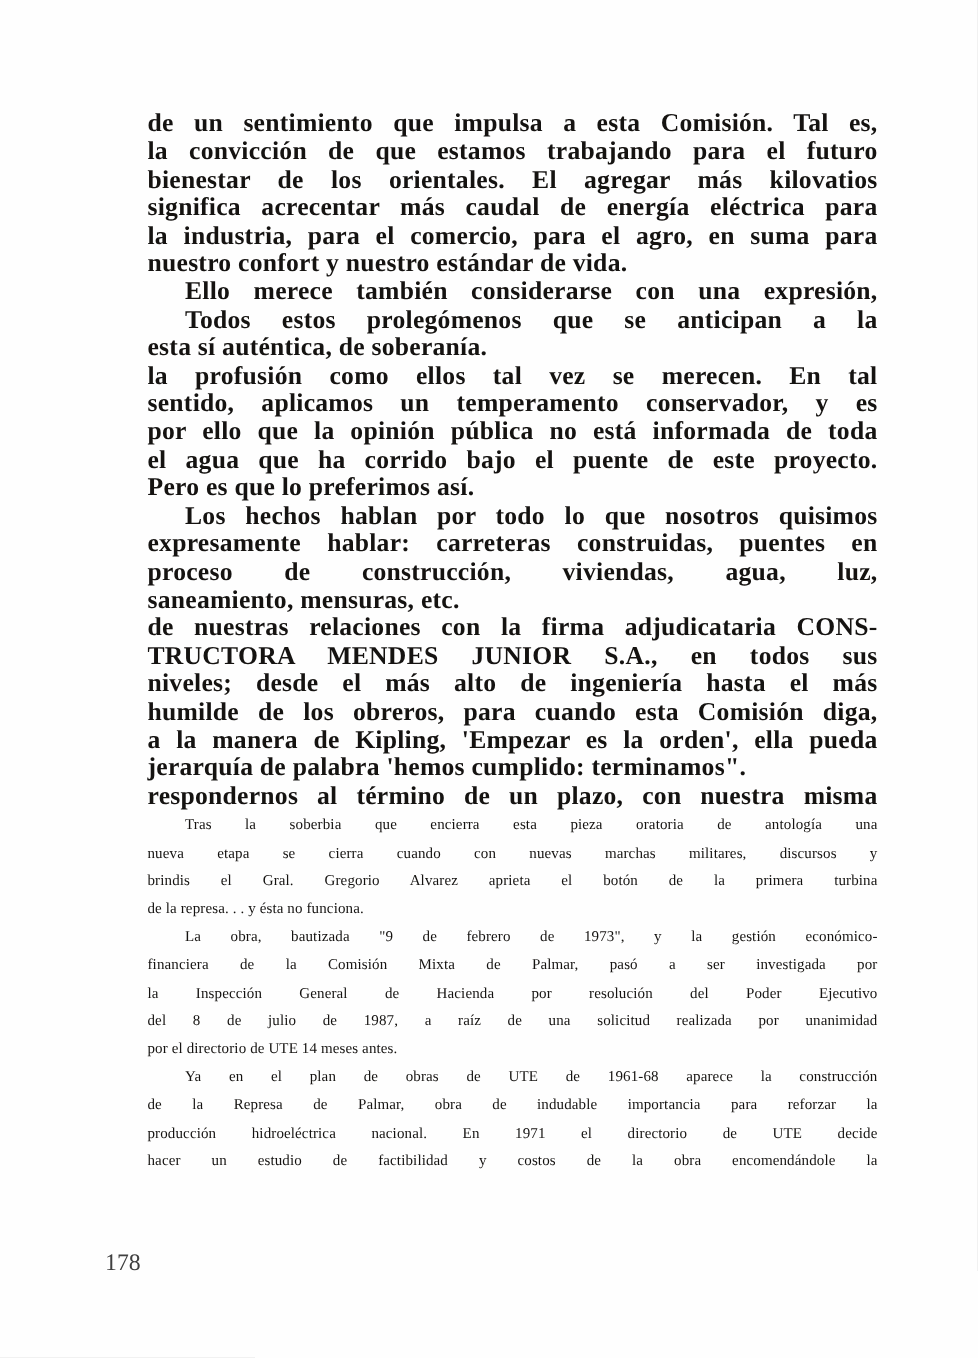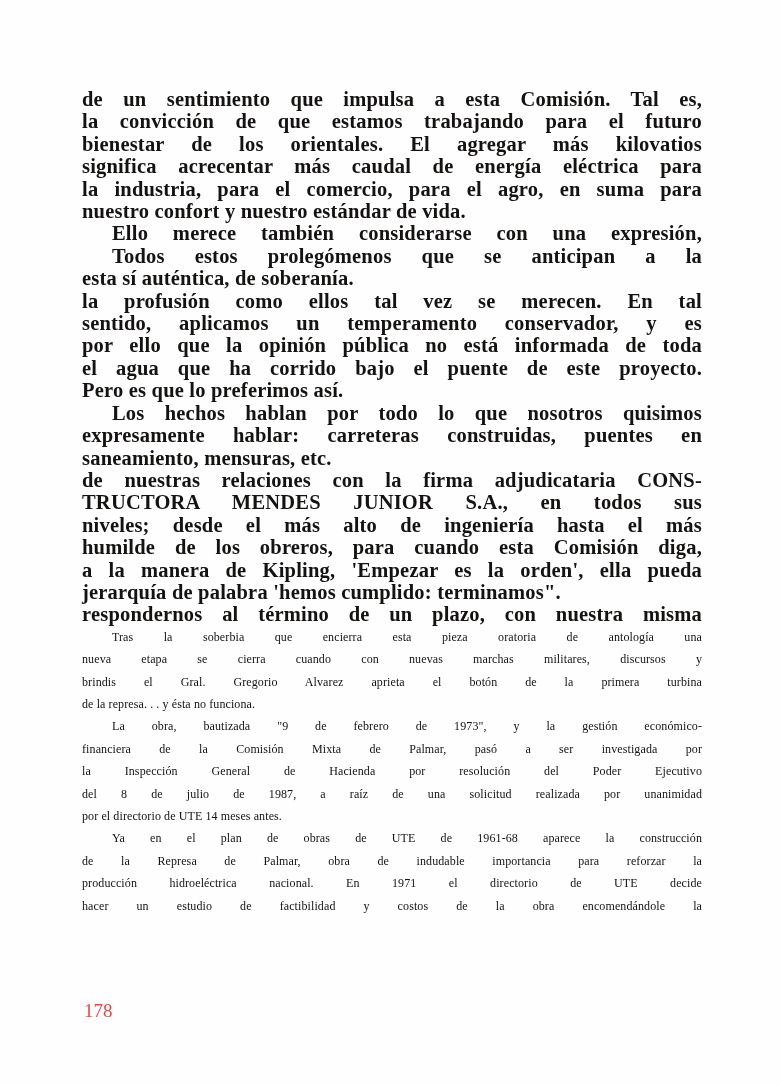--- a/index.html
+++ b/index.html
@@ -21,20 +21,21 @@
     left: 82px;
     top: 88px;
     width: 620px;
   }
   .line {
     line-height: 22.4px;
     text-align: justify;
     text-align-last: justify;
     -moz-text-align-last: justify;
     white-space: normal;
+    margin-left: 36px;
   }
   .line.bold {
     font-family: "Liberation Serif", "DejaVu Serif", serif;
     font-weight: 700;
     font-size: 20.5px;
     letter-spacing: 0.2px;
   }
   .line.regular {
     font-family: "Liberation Serif", "DejaVu Serif", serif;
     font-weight: 400;
@@ -48,21 +49,21 @@
   .line.indent {
     text-indent: 30px;
   }
   .page-number {
     position: absolute;
     left: 84px;
     top: 1000px;
     font-family: "Liberation Serif", "DejaVu Serif", serif;
     font-weight: 400;
     font-size: 19px;
-    color: #ef4444;
+    color: #404040;
   }
 </style>
 </head>
 <body>
 
 <div class="page">
   <div class="text-block" id="text-block">
       <div class="line bold">de un sentimiento que impulsa a esta Comisión. Tal es,</div>
       <div class="line bold">la convicción de que estamos trabajando para el futuro</div>
       <div class="line bold">bienestar de los orientales. El agregar más kilovatios</div>
@@ -72,20 +73,21 @@
       <div class="line bold indent">Ello merece también considerarse con una expresión,</div>
       <div class="line bold indent">Todos estos prolegómenos que se anticipan a la</div>
       <div class="line bold no-justify">esta sí auténtica, de soberanía.</div>
       <div class="line bold">la profusión como ellos tal vez se merecen. En tal</div>
       <div class="line bold">sentido, aplicamos un temperamento conservador, y es</div>
       <div class="line bold">por ello que la opinión pública no está informada de toda</div>
       <div class="line bold">el agua que ha corrido bajo el puente de este proyecto.</div>
       <div class="line bold no-justify">Pero es que lo preferimos así.</div>
       <div class="line bold indent">Los hechos hablan por todo lo que nosotros quisimos</div>
       <div class="line bold">expresamente hablar: carreteras construidas, puentes en</div>
+      <div class="line bold">proceso de construcción, viviendas, agua, luz,</div>
       <div class="line bold no-justify">saneamiento, mensuras, etc.</div>
       <div class="line bold">de nuestras relaciones con la firma adjudicataria CONS-</div>
       <div class="line bold">TRUCTORA MENDES JUNIOR S.A., en todos sus</div>
       <div class="line bold">niveles; desde el más alto de ingeniería hasta el más</div>
       <div class="line bold">humilde de los obreros, para cuando esta Comisión diga,</div>
       <div class="line bold">a la manera de Kipling, 'Empezar es la orden', ella pueda</div>
       <div class="line bold no-justify">jerarquía de palabra 'hemos cumplido: terminamos".</div>
       <div class="line bold">respondernos al término de un plazo, con nuestra misma</div>
       <div class="line regular indent">Tras la soberbia que encierra esta pieza oratoria de antología una</div>
       <div class="line regular">nueva etapa se cierra cuando con nuevas marchas militares, discursos y</div>

